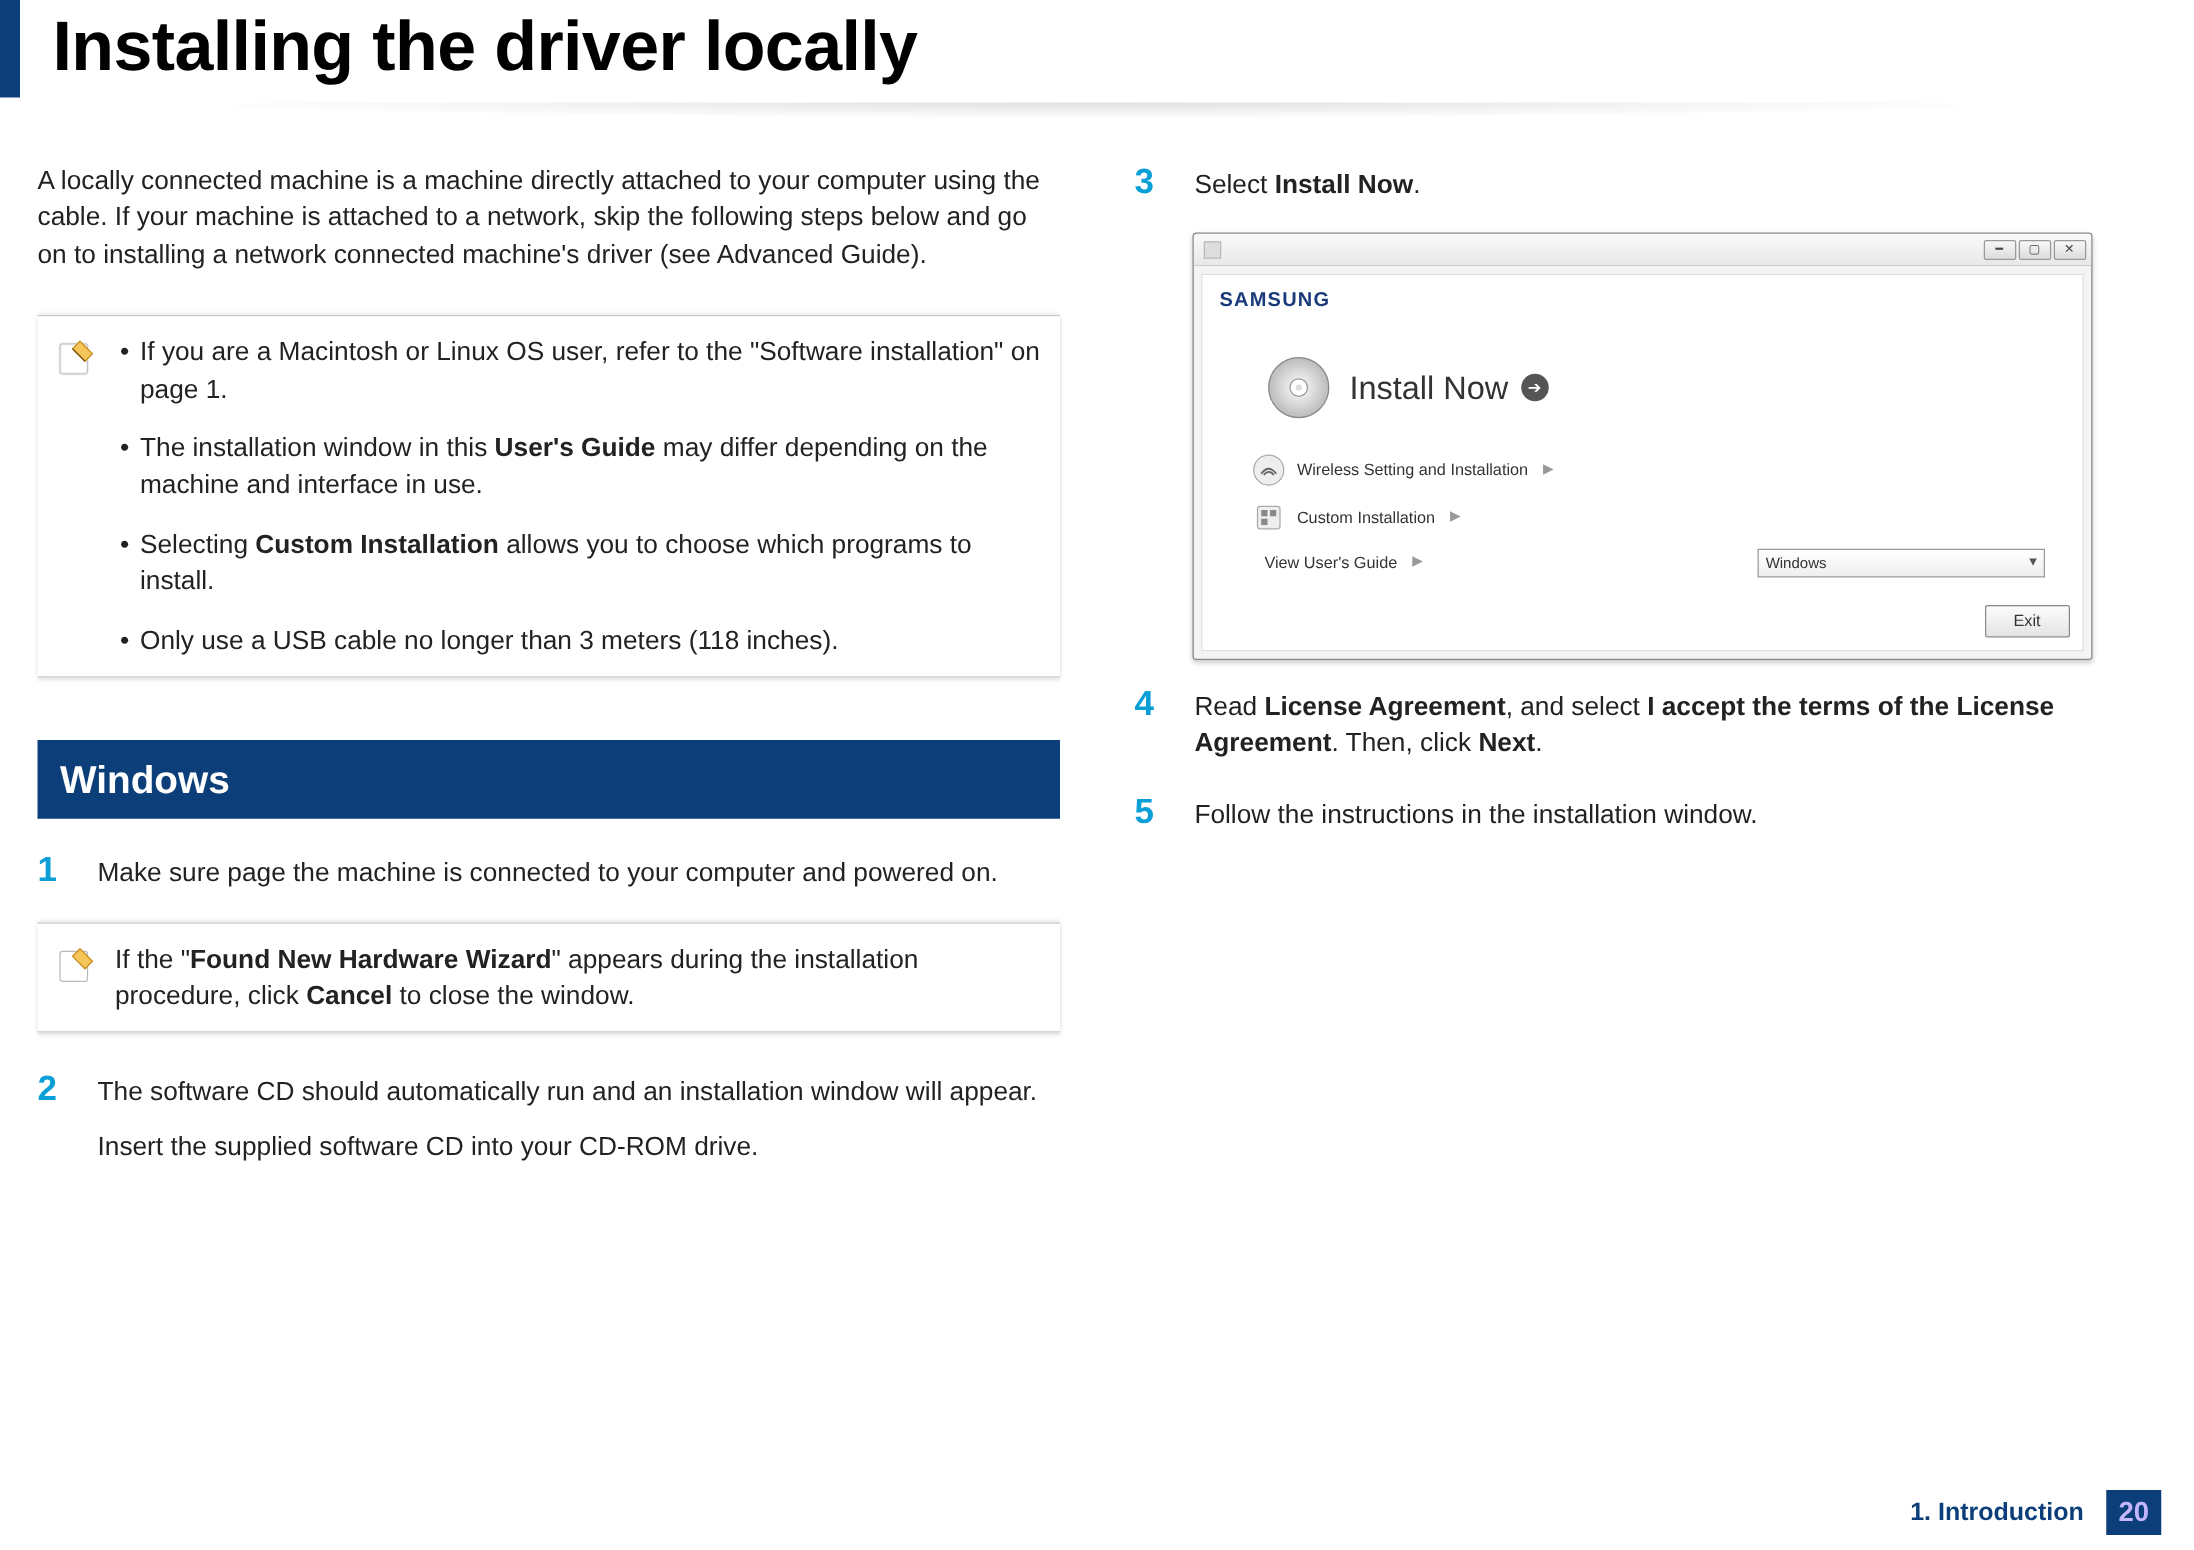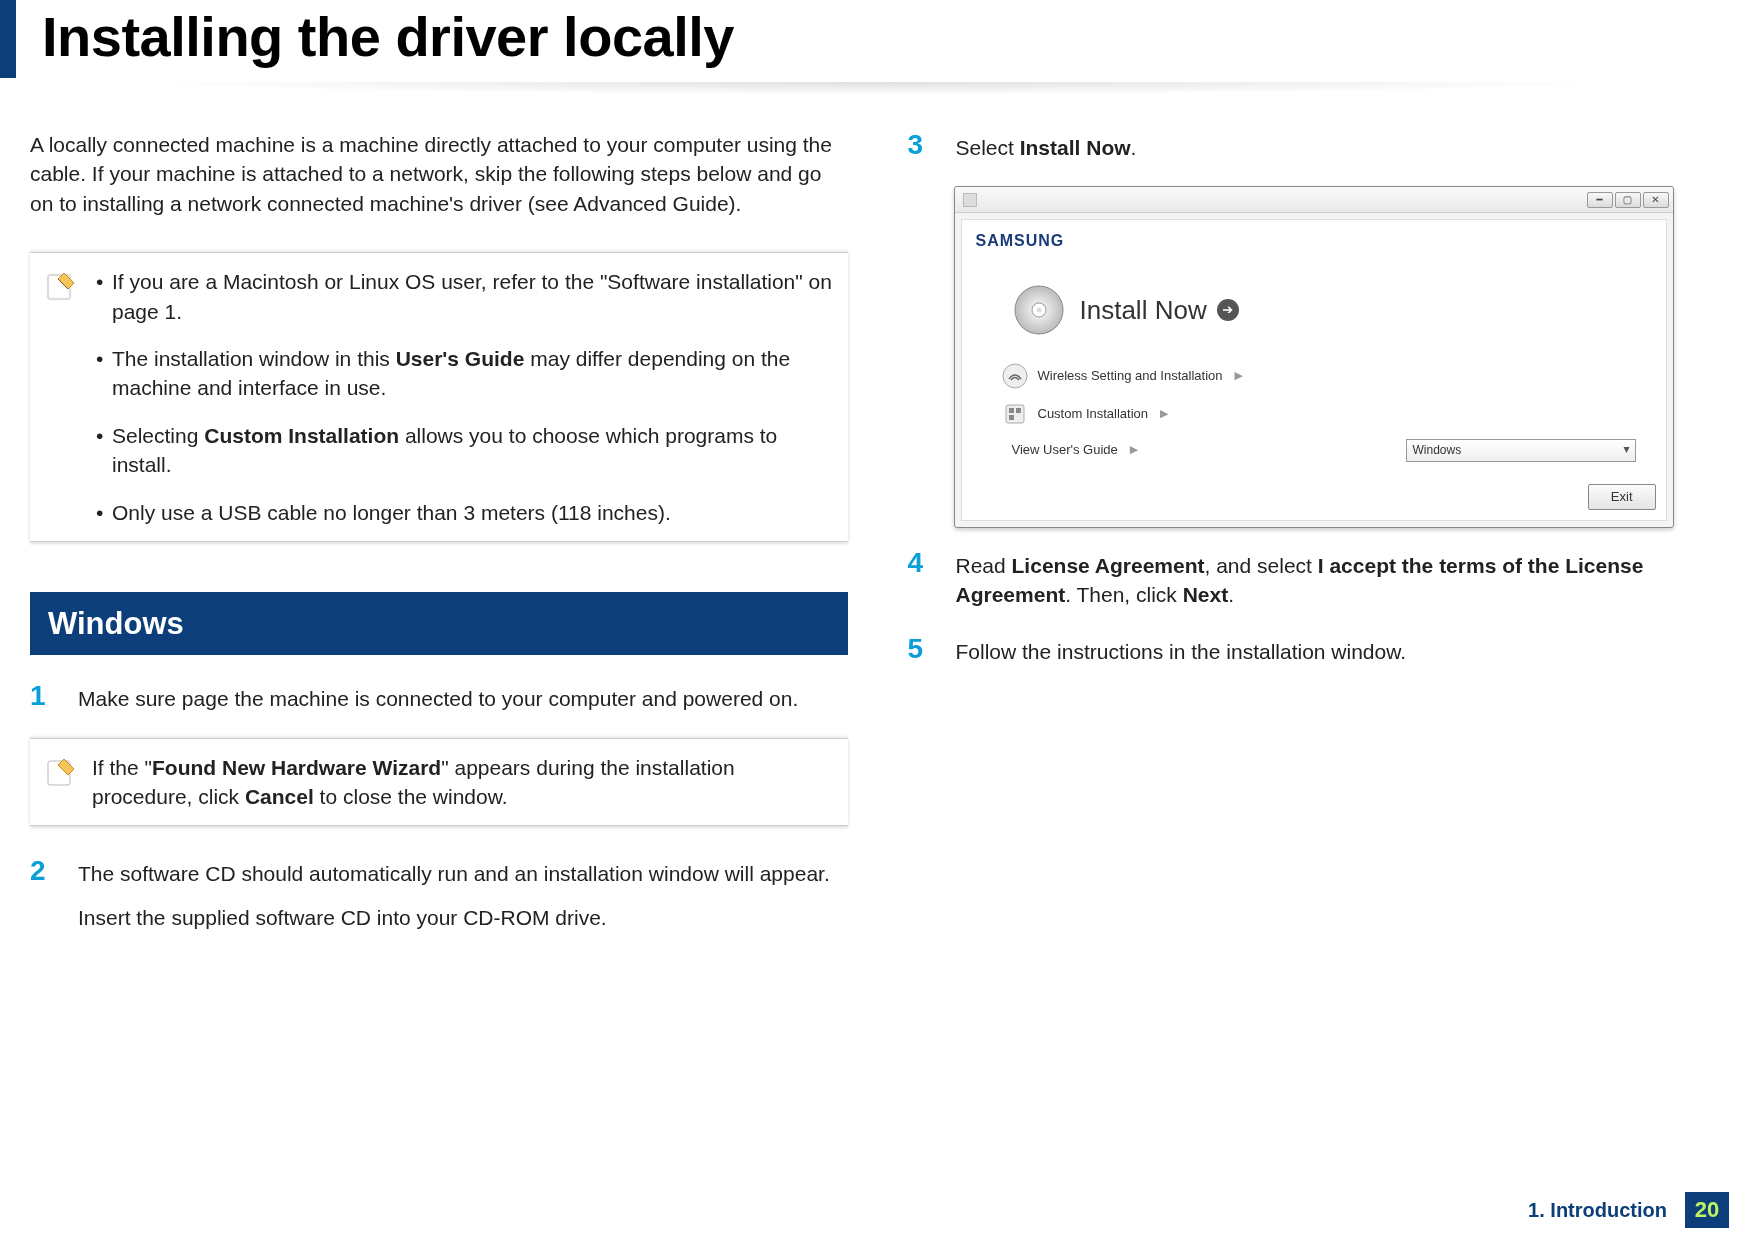--- a/index.html
+++ b/index.html
@@ -224,21 +224,21 @@
     align-items: center;
     gap: 18px;
   }
   .footer-section {
     color: #0c3f7a;
     font-weight: 700;
     font-size: 20px;
   }
   .page-number {
     background: #0c3f7a;
-    color: #bef264;
+    color: #c4b5fd;
     font-weight: 700;
     font-size: 22px;
     width: 44px;
     height: 36px;
     display: flex;
     align-items: center;
     justify-content: center;
   }
 </style>
 </head>

